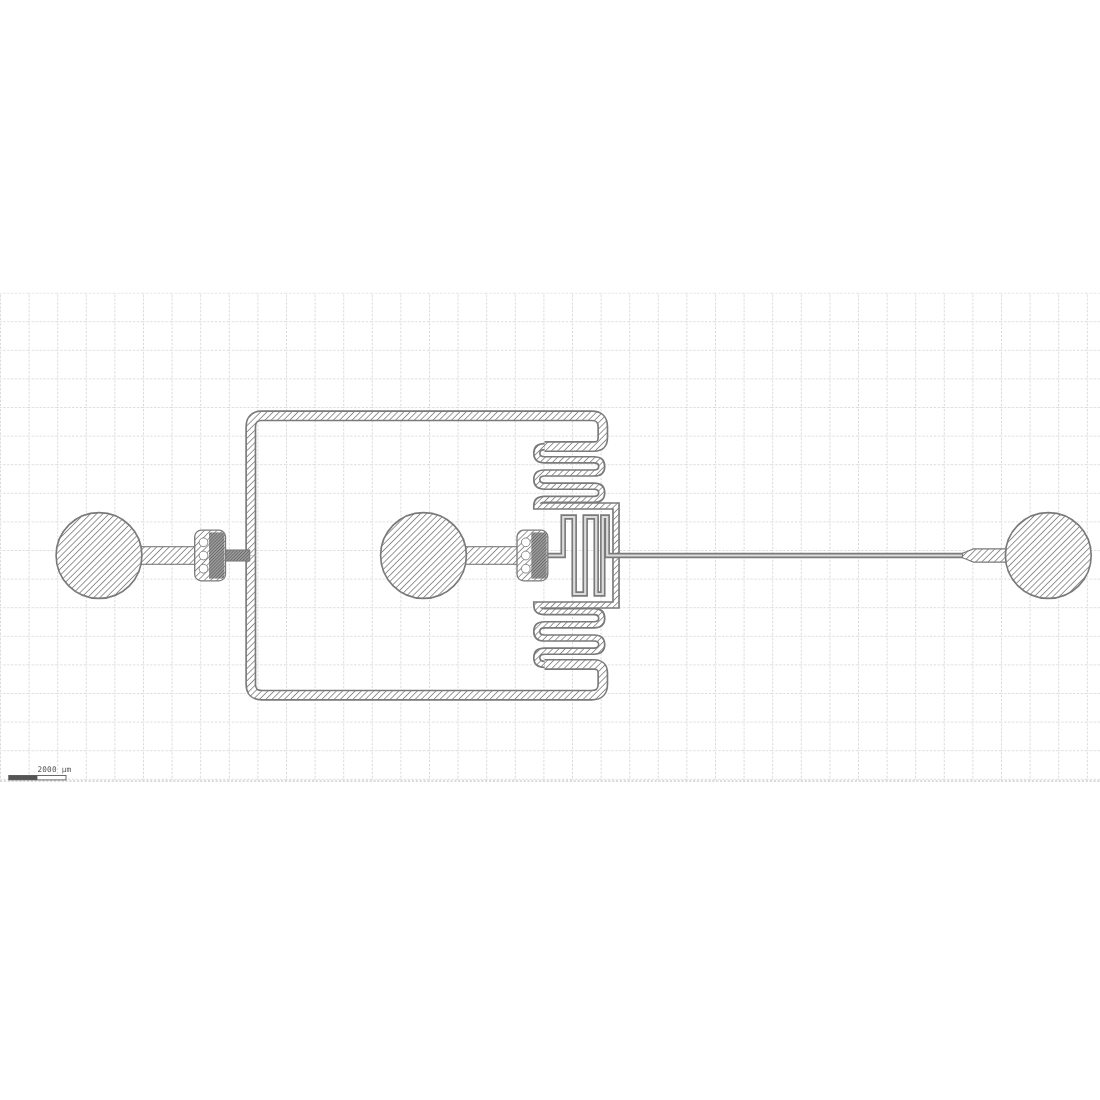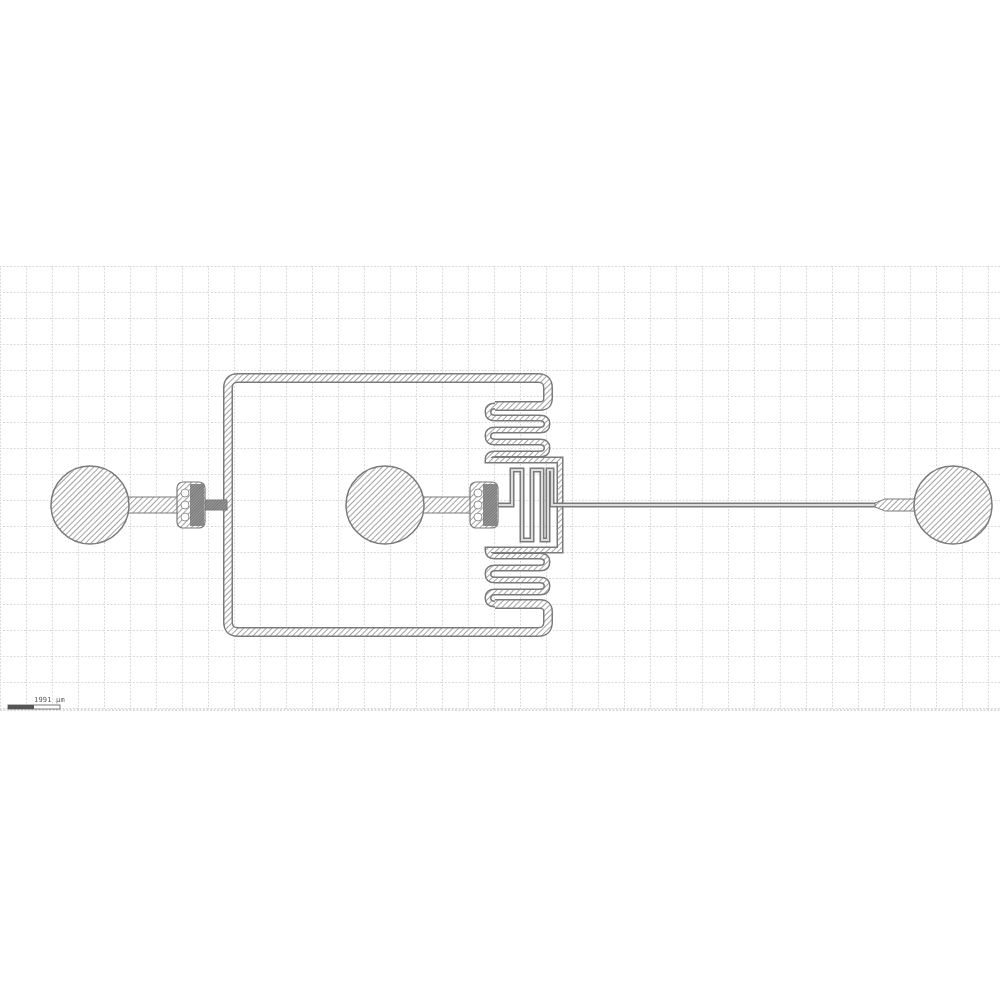--- a/index.html
+++ b/index.html
@@ -79,14 +79,14 @@
       <circle cx="478" cy="493" r="4" fill="#ffffff" stroke="#7a7a7a" stroke-width="0.8"></circle>
       <circle cx="478" cy="505" r="4" fill="#ffffff" stroke="#7a7a7a" stroke-width="0.8"></circle>
       <circle cx="478" cy="517" r="4" fill="#ffffff" stroke="#7a7a7a" stroke-width="0.8"></circle>
     </g>
 
     <g>
       <rect x="8" y="705" width="52" height="4" fill="#ffffff" stroke="#555" stroke-width="0.8"></rect>
       <rect x="8" y="705" width="26" height="4" fill="#555"></rect>
     </g>
   </svg>
-  <div class="scalebar-label">1991 µm</div>
+  <div class="scalebar-label">2000 µm</div>
 </div>
 
 </body></html>

